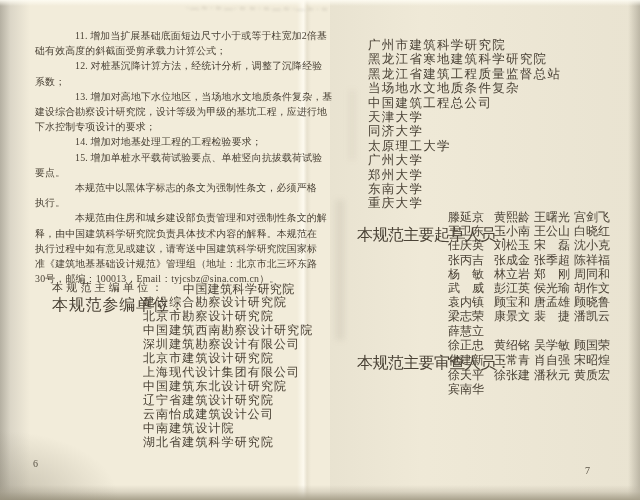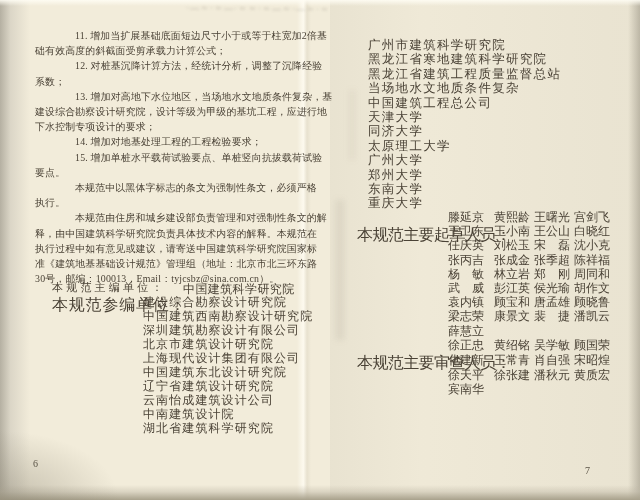--- a/index.html
+++ b/index.html
@@ -88,20 +88,21 @@
         <div>准《建筑地基基础设计规范》管理组（地址：北京市北三环东路</div>
         <div>30号，邮编：100013，Email：tyjcsbz@sina.com.cn）。</div>
       </div>
 
       <div class="chief-label">本规范主编单位：</div>
       <div class="chief-value">中国建筑科学研究院</div>
       <div class="part-label">本规范参编单位：</div>
 
       <div class="l-units">
         <div>建设综合勘察设计研究院</div>
+        <div>北京市勘察设计研究院</div>
         <div>中国建筑西南勘察设计研究院</div>
         <div>深圳建筑勘察设计有限公司</div>
         <div>北京市建筑设计研究院</div>
         <div>上海现代设计集团有限公司</div>
         <div>中国建筑东北设计研究院</div>
         <div>辽宁省建筑设计研究院</div>
         <div>云南怡成建筑设计公司</div>
         <div>中南建筑设计院</div>
         <div>湖北省建筑科学研究院</div>
       </div>

